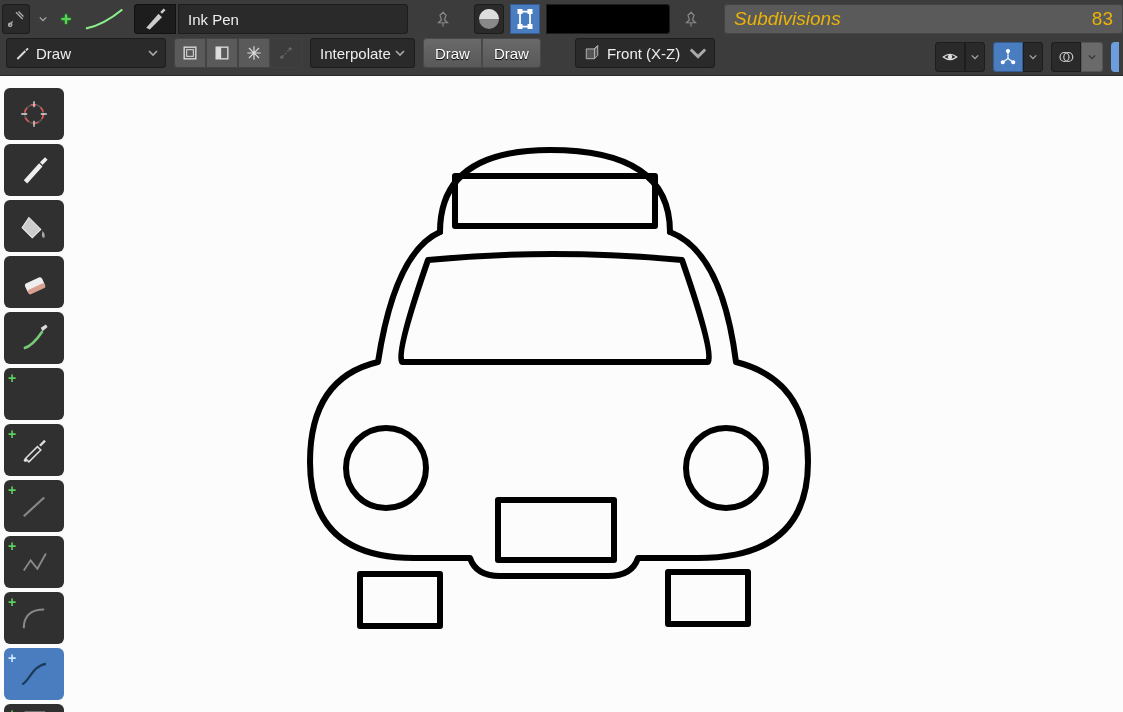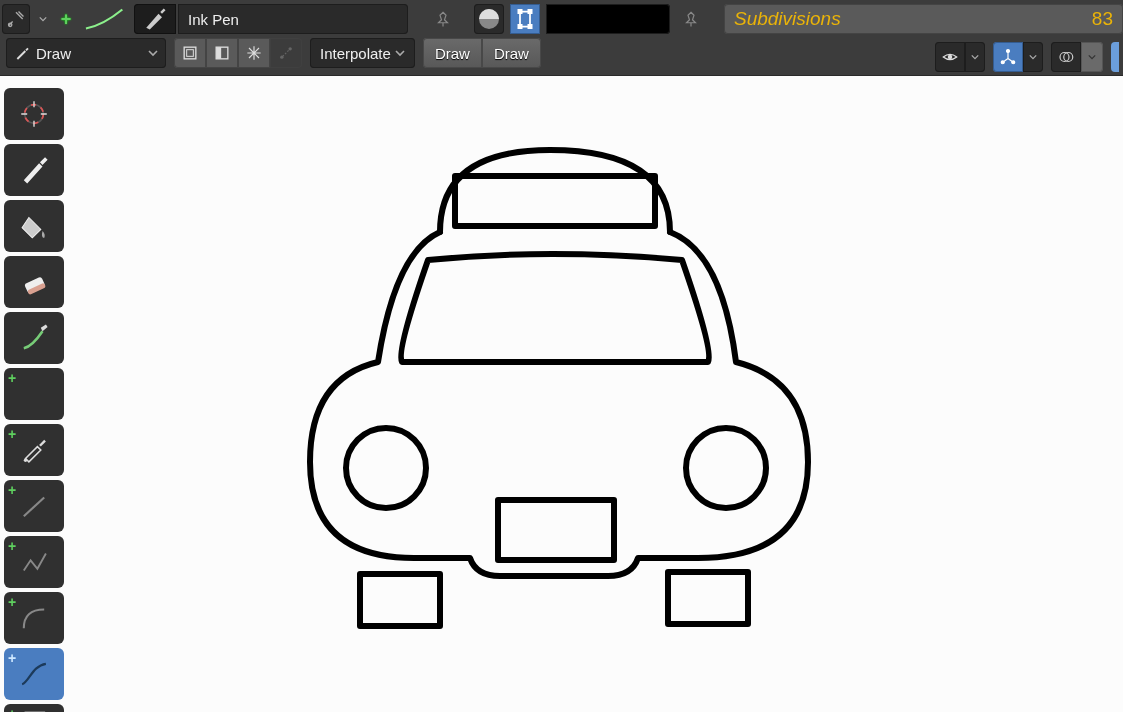--- a/index.html
+++ b/index.html
@@ -295,20 +295,29 @@
   </div>
 
   <div class="viewdraw">
     <div class="vd-btn">Draw</div>
     <div class="vd-btn">Draw</div>
   </div>
 
   <div style="width:18px"></div>
 
 
+  <div class="plane-sel">
+    <svg viewBox="0 0 22 22">
+        <path d="M4 6 L14 6 L18 2 L18 14 L14 18 L4 18 Z M14 6 L14 18 M14 6 L18 2" stroke="#ccc" fill="#555" stroke-width="1"></path>
+      </svg>
+    <span style="flex:1;color:#eee;font-size:15px;">Front (X-Z)</span>
+    <svg viewBox="0 0 10 10" width="10" height="10">
+        <path d="M1 3 L5 7 L9 3" stroke="#aaa" fill="none" stroke-width="1.6"></path>
+      </svg>
+  </div>
 
   <div class="right-cluster">
     <div class="vis-toggle">
       <div class="vbtn">
         <svg viewBox="0 0 24 24" width="18" height="18">
             <path d="M3 12 Q12 5 21 12 Q12 19 3 12 Z" fill="none" stroke="#ddd" stroke-width="1.6"></path>
           <circle cx="12" cy="12" r="3" fill="#ddd"></circle>
           </svg>
       </div>
       <div class="vbtn">

